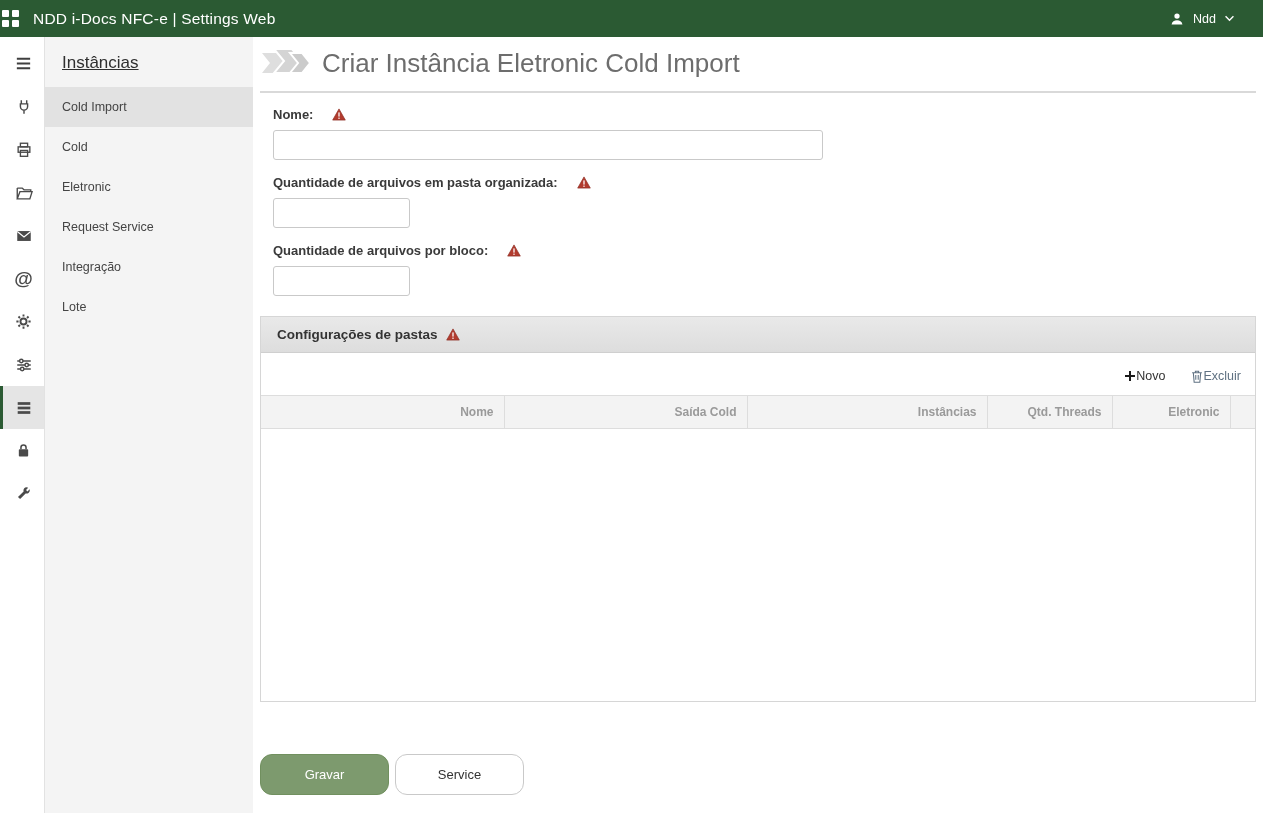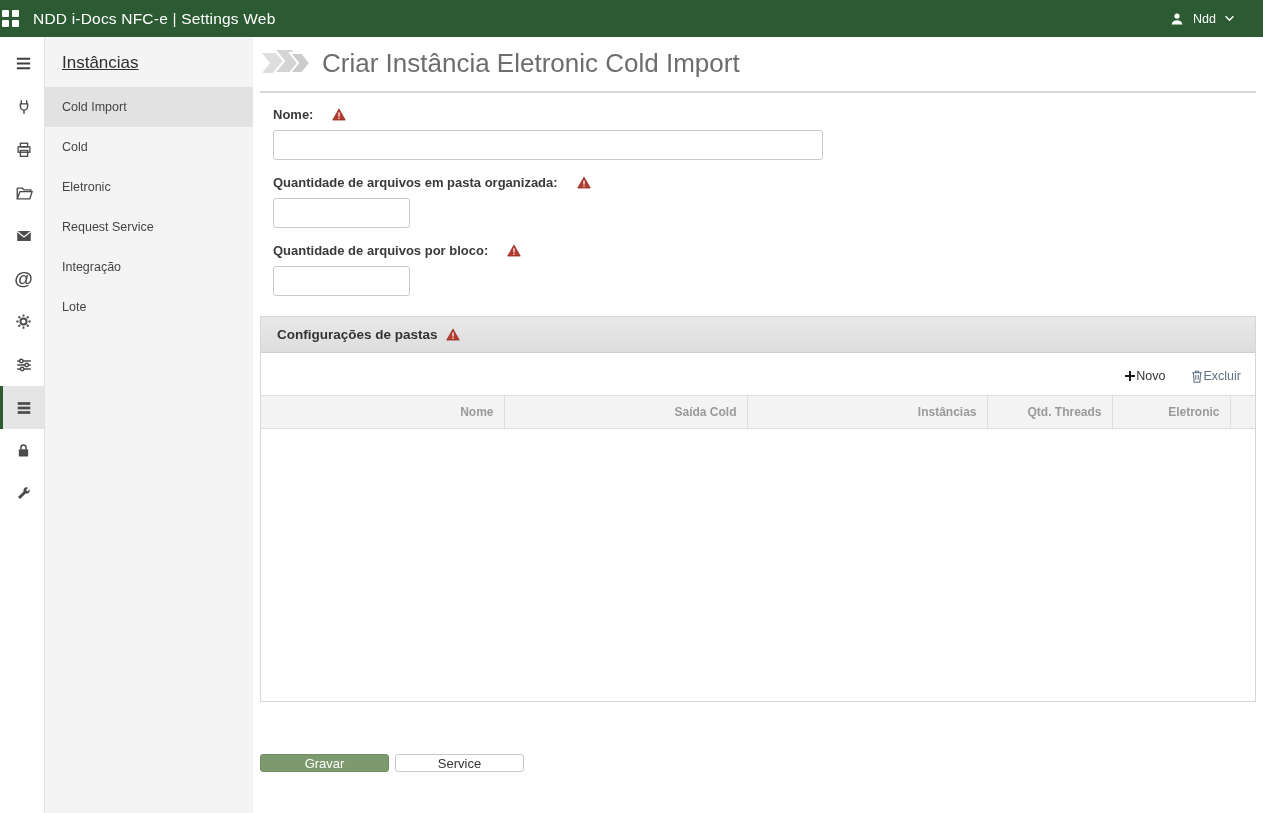--- a/index.html
+++ b/index.html
@@ -92,21 +92,21 @@
     border-top: 1px solid #ddd; border-bottom: 1px solid #ddd; border-right: 1px solid #ddd;
     color: #9a9a9a; font-size: 12px; font-weight: bold; text-align: right;
     padding: 9px 10px;
   }
   table.grid th:last-child { border-right: none; }
   .grid-body { flex: 1; background: #fff; }
 
   
   .actions { padding: 0 0 14px 0; margin-top: 52px; display: flex; gap: 6px; }
   .btn {
-    height: 18px; width: 129px; font-size: 13px; border-radius: 3px; cursor: pointer;
+    height: 41px; width: 129px; font-size: 13px; border-radius: 12px; cursor: pointer;
     font-family: "Liberation Sans", "DejaVu Sans", sans-serif;
   }
   .btn-primary { background: #7d9a6e; border: 1px solid #71905f; color: #fff; }
   .btn-secondary { background: #fff; border: 1px solid #c9c9c9; color: #333; }
 
   .warn-icon { flex: 0 0 auto; display: inline-flex; }
   svg { display: block; }
 </style>
 </head>
 <body>

